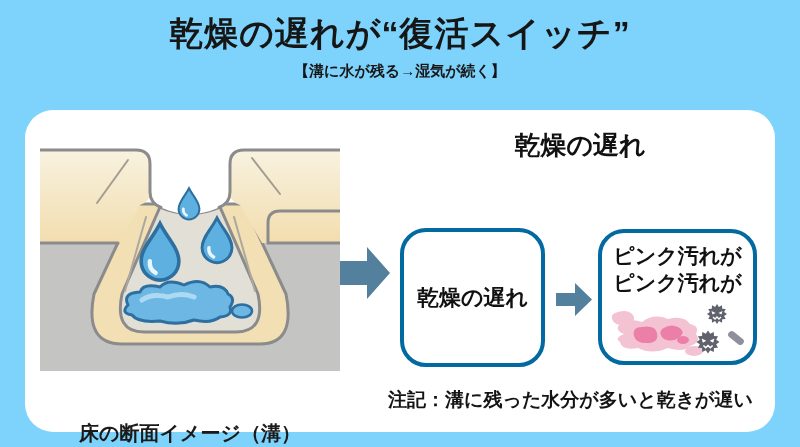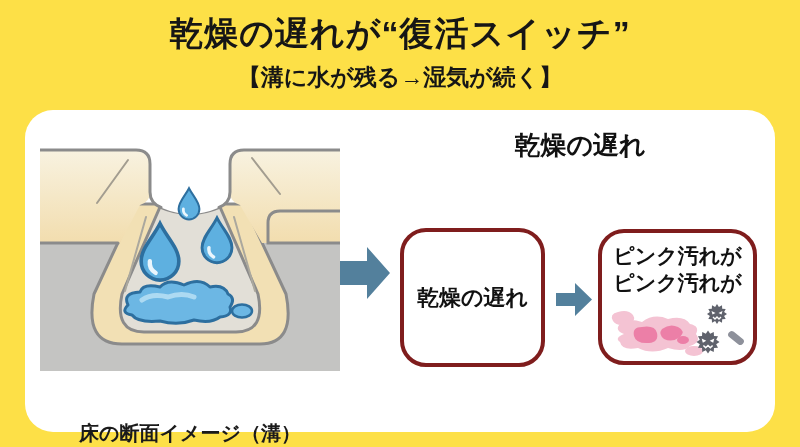--- a/index.html
+++ b/index.html
@@ -1,35 +1,35 @@
 <!DOCTYPE html>
 <html><head>
 <meta charset="utf-8">
 <style>
   html,body{margin:0;padding:0;}
   body{width:800px;height:447px;overflow:hidden;
        font-family:"Liberation Sans",sans-serif;}
-  .stage{position:relative;width:800px;height:447px;background:#fde047;}
+  .stage{position:relative;width:800px;height:447px;background:#7dd3fc;}
   
   .title{position:absolute;top:11px;left:0;width:800px;text-align:center;
          font-size:34px;font-weight:800;color:#161616;letter-spacing:1px;}
   .subtitle{position:absolute;top:62px;left:0;width:800px;text-align:center;
-            font-size:23px;font-weight:800;color:#161616;}
+            font-size:15px;font-weight:800;color:#161616;}
   
   .card{position:absolute;left:25px;top:110px;width:750px;height:322px;
         background:#ffffff;border-radius:28px;}
   .illus{position:absolute;left:15px;top:36px;width:300px;height:235px;}
   .caption{position:absolute;left:15px;top:272px;width:300px;text-align:center;
            font-size:20px;font-weight:800;color:#1a1a1a;margin-top:38px;}
   .big-arrow{position:absolute;left:315px;top:137px;width:50px;height:52px;}
   .heading{position:absolute;left:355px;top:18px;width:400px;text-align:center;
            color:#111;font-weight:800;line-height:1.32;}
   .heading .l1{display:block;font-size:26px;}
   .heading .l2{display:block;font-size:27px;}
-  .flowbox{position:absolute;background:#fff;border:4px solid #7f1d1d;
+  .flowbox{position:absolute;background:#fff;border:4px solid #0369a1;
            border-radius:26px;box-sizing:border-box;}
   .box1{left:375px;top:118px;width:145px;height:139px;
         display:flex;align-items:center;justify-content:center;
         font-size:22px;font-weight:800;color:#111;}
   .small-arrow{position:absolute;left:531px;top:173px;width:36px;height:33px;}
   .box2{left:573px;top:119px;width:159px;height:136px;}
   .box2-text{margin-top:10px;text-align:center;font-size:21px;font-weight:800;
              color:#111;line-height:1.28;}
   .box2-text span{display:block;}
   .stain-svg{position:absolute;left:2px;bottom:3px;width:148px;height:62px;}
@@ -137,15 +137,16 @@
           <ellipse cx="90" cy="55" rx="9" ry="5" fill="#f4c3d3"></ellipse>
         </g>
         <g>
           <use href="#germ0" transform="translate(113,18)"></use>
           <use href="#germ0" transform="translate(104,46) scale(1.15)"></use>
           <rect x="-9" y="-3.5" width="18" height="7" rx="3.5" transform="translate(132,42) rotate(38)" fill="#8e919b"></rect>
         </g>
       </svg>
     </div>
 
+    <div class="note">注記：溝に残った水分が多いと乾きが遅い</div>
 
   </div>
 </div>
 
 </body></html>

